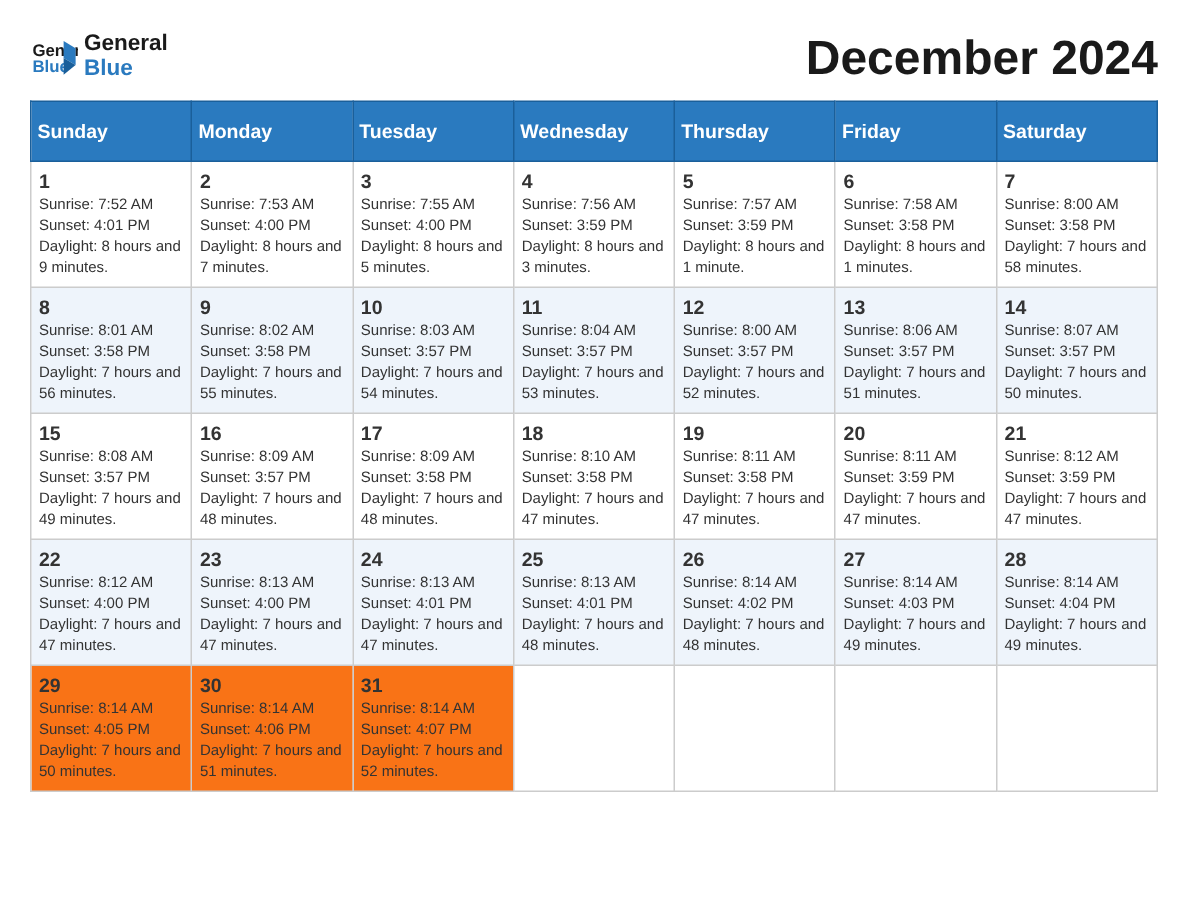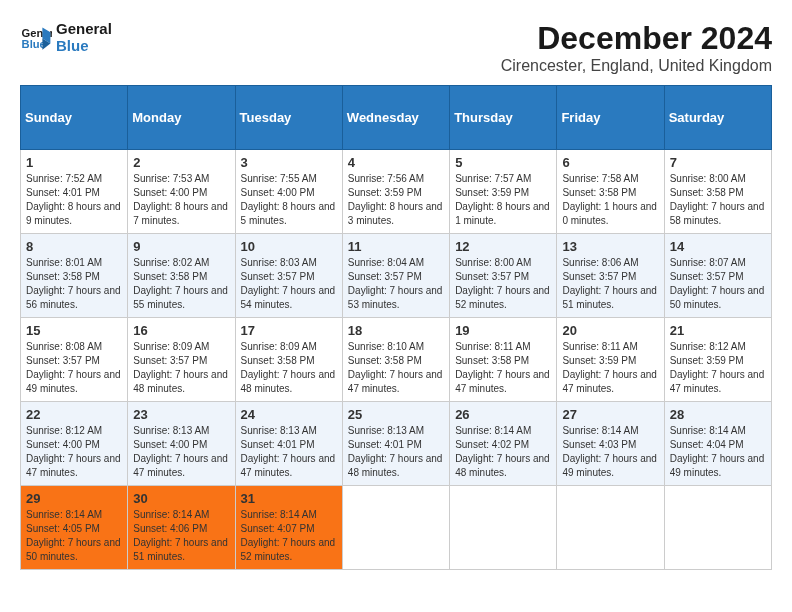--- a/index.html
+++ b/index.html
@@ -37,21 +37,21 @@
       font-size: 16px;
       color: #444;
     }
     .calendar {
       width: 100%;
       border-collapse: collapse;
     }
     .calendar th {
       background: #2a7abf;
       color: #fff;
-      padding: 24px 4px;
+      padding: 12px 4px;
       text-align: left;
       font-size: 13px;
       font-weight: bold;
       border: 1px solid #1a5f9a;
     }
     .calendar td {
       vertical-align: top;
       padding: 5px 5px;
       font-size: 10.5px;
       color: #333;
@@ -93,21 +93,20 @@
         <polygon points="28,22 38,28 28,36" fill="#1a5f9a"></polygon>
       </svg>
       <div>
         <div style="font-size:15px;font-weight:bold;color:#1a1a1a;">
           General<br><span style="color:#2a7abf;">Blue</span>
         </div>
       </div>
     </div>
     <div class="title-area">
       <div class="month-title">December 2024</div>
-      <div class="location-title">Cirencester, England, United Kingdom</div>
     </div>
   </div>
 
   <table class="calendar">
     <thead>
       <tr>
         <th>Sunday</th>
         <th>Monday</th>
         <th>Tuesday</th>
         <th>Wednesday</th>
@@ -156,21 +155,21 @@
           <span>Sunrise: 7:57 AM</span><br>
           <span>Sunset: 3:59 PM</span><br>
           <span>Daylight: 8 hours and 1 minute.</span>
         </div>
       </td>
           <td>
         <span class="day-num">6</span>
         <div class="day-info">
           <span>Sunrise: 7:58 AM</span><br>
           <span>Sunset: 3:58 PM</span><br>
-          <span>Daylight: 1 hours and 0 minutes.</span>
+          <span>Daylight: 8 hours and 1 minutes.</span>
         </div>
       </td>
           <td>
         <span class="day-num">7</span>
         <div class="day-info">
           <span>Sunrise: 8:00 AM</span><br>
           <span>Sunset: 3:58 PM</span><br>
           <span>Daylight: 7 hours and 58 minutes.</span>
         </div>
       </td>

